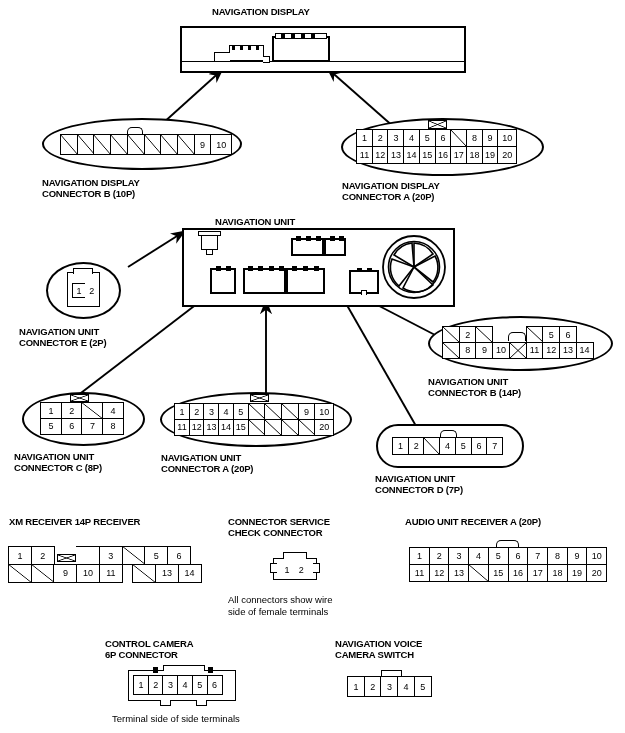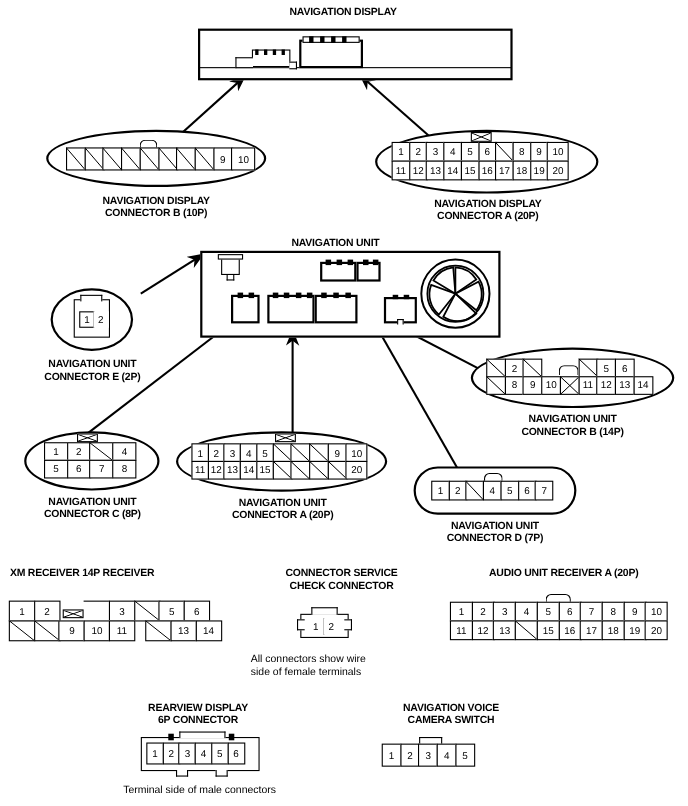--- a/index.html
+++ b/index.html
@@ -4,21 +4,21 @@
 <title>Navigation Connector Diagram</title>
 <style>
   html,body{margin:0;padding:0;background:#fff;}
   body{
     width:625px;height:733px;position:relative;overflow:hidden;
     font-family:"Liberation Sans", sans-serif;color:#000;
   }
   #svgroot{position:absolute;left:0;top:0;width:625px;height:733px;}
 
   .lbl{position:absolute;font-weight:bold;font-size:9.5px;line-height:11px;
-       text-align:center;letter-spacing:-0.2px;white-space:pre-line;}
+       text-align:left;letter-spacing:-0.2px;white-space:pre-line;}
   .lbl-left{text-align:left;}
   .note{position:absolute;font-size:9.5px;line-height:11.5px;font-weight:normal;
         text-align:left;white-space:pre-line;}
 
   
   .conn{position:absolute;}
   .row{display:flex;}
   .cell{
     box-sizing:border-box;border:1.3px solid #000;
     display:flex;align-items:center;justify-content:center;
@@ -396,39 +396,39 @@
       <div class="cell" style="width:21px;height:18px;">16</div>
       <div class="cell" style="width:21px;height:18px;">17</div>
       <div class="cell" style="width:21px;height:18px;">18</div>
       <div class="cell" style="width:21px;height:18px;">19</div>
       <div class="cell" style="width:21px;height:18px;">20</div>
     </div>
   </div>
 </div>
 
 <div>
-  <div class="lbl" style="left:105px;top:638px;width:150px;">REARVIEW DISPLAY
+  <div class="lbl" style="left:105px;top:638px;width:150px;">CONTROL CAMERA
 6P CONNECTOR</div>
   <div class="hardbox" style="left:128px;top:670px;width:108px;height:31px;"></div>
   <div style="position:absolute;left:153px;top:667px;width:5px;height:6px;background:#000;"></div>
   <div style="position:absolute;left:208px;top:667px;width:5px;height:6px;background:#000;"></div>
   <div class="hardbox" style="left:163px;top:665px;width:42px;height:6px;border-bottom:none;"></div>
   <div style="position:absolute;left:160px;top:700px;width:11px;height:6px;border:1.4px solid #000;border-top:none;box-sizing:border-box;background:#fff;"></div>
   <div style="position:absolute;left:196px;top:700px;width:11px;height:6px;border:1.4px solid #000;border-top:none;box-sizing:border-box;background:#fff;"></div>
   <div class="conn" style="left:133px;top:675px;">
     <div class="row">
       <div class="cell" style="width:16px;height:20px;">1</div>
       <div class="cell" style="width:16px;height:20px;">2</div>
       <div class="cell" style="width:16px;height:20px;">3</div>
       <div class="cell" style="width:16px;height:20px;">4</div>
       <div class="cell" style="width:16px;height:20px;">5</div>
       <div class="cell" style="width:16px;height:20px;">6</div>
     </div>
   </div>
-  <div class="note" style="left:112px;top:713px;width:220px;">Terminal side of male connectors</div>
+  <div class="note" style="left:112px;top:713px;width:220px;">Terminal side of side terminals</div>
 </div>
 
 <div>
   <div class="lbl" style="left:335px;top:638px;width:150px;">NAVIGATION VOICE
 CAMERA SWITCH</div>
   <div class="hardbox" style="left:381px;top:670px;width:21px;height:7px;border-bottom:none;"></div>
   <div class="conn" style="left:347px;top:676px;">
     <div class="row">
       <div class="cell" style="width:18px;height:21px;">1</div>
       <div class="cell" style="width:18px;height:21px;">2</div>

